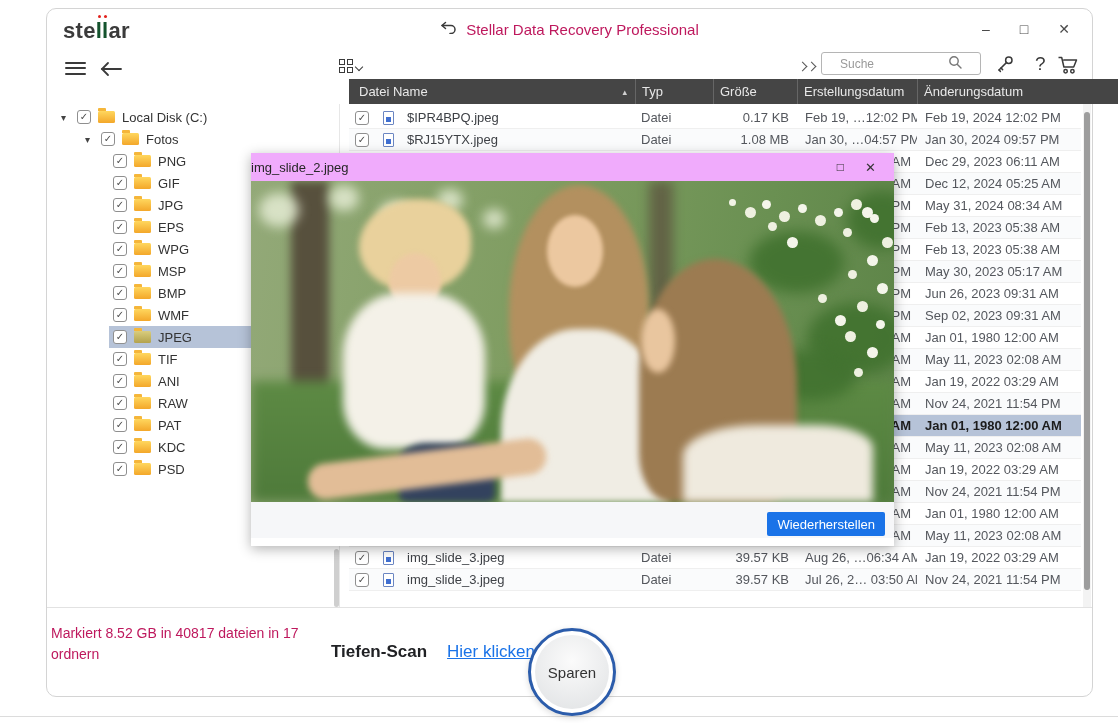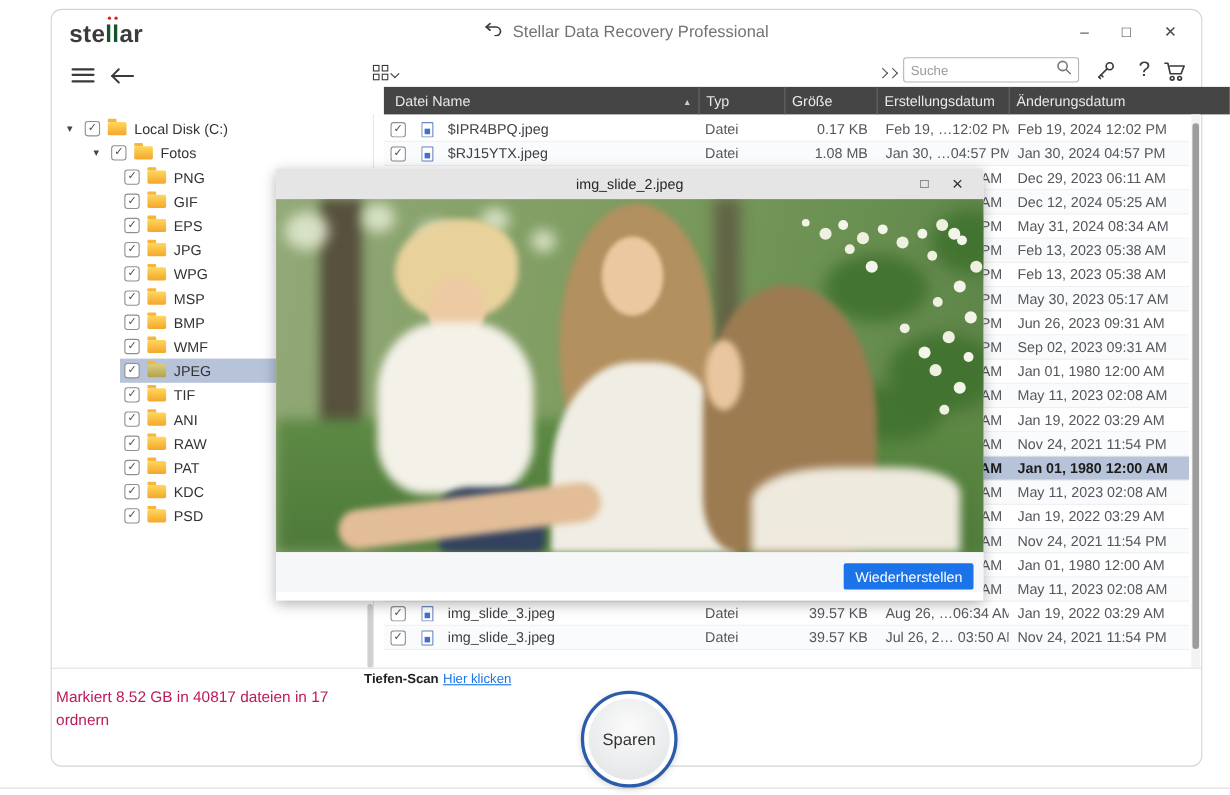--- a/index.html
+++ b/index.html
@@ -11,38 +11,38 @@
   .win{position:absolute;left:46px;top:8px;width:1047px;height:689px;background:#fff;
        border:1px solid #d4d4d4;border-radius:10px}
 
   
   .logo{position:absolute;left:16px;top:9px;font-size:22px;font-weight:bold;color:#3b3b3b;letter-spacing:.3px}
   .logo .ll{color:#14532d;position:relative}
   .logo .ll::before{content:"";position:absolute;left:2px;top:-3px;width:3px;height:3px;border-radius:50%;
        background:#e2211c;box-shadow:6px 0 0 #e2211c}
   .title-wrap{position:absolute;left:0;top:0;width:100%;height:40px;display:flex;align-items:center;
        justify-content:center;gap:9px}
-  .title-text{font-size:15px;color:#737373}
+  .title-text{font-size:15px;color:#be185d}
   .win-controls{position:absolute;right:22px;top:0;height:40px;display:flex;align-items:center;gap:30px;
        color:#4a4a4a;font-size:14px}
 
   
   .icon-menu{position:absolute;left:18px;top:49px;width:21px}
   .icon-menu i{display:block;height:2px;background:#3a3a3a;margin:3.5px 0;border-radius:1px}
   .icon-back{position:absolute;left:52px;top:52px}
   .icon-grid{position:absolute;left:292px;top:50px;display:flex;align-items:flex-end;gap:3px}
   .icon-grid .gg{display:grid;grid-template-columns:6px 6px;grid-gap:2px}
   .icon-grid .gg i{width:6px;height:6px;border:1.5px solid #3a3a3a;display:block}
   .icon-grid .chev{width:6px;height:6px;border-right:1.6px solid #3a3a3a;border-bottom:1.6px solid #3a3a3a;
        transform:rotate(45deg);margin-bottom:3px}
   .icon-dblchev{position:absolute;left:752px;top:54px;display:flex;gap:2px}
   .icon-dblchev i{width:7px;height:7px;border-top:1.7px solid #555;border-right:1.7px solid #555;
        transform:rotate(45deg);display:block}
   .search{position:absolute;left:774px;top:43px;width:160px;height:23px;border:1px solid #b5b5b5;
-       border-radius:3px;display:flex;align-items:center;padding:0 6px;background:#fff}
+       border-radius:3px;display:flex;align-items:center;padding:0 18px;background:#fff}
   .search input{border:0;outline:0;flex:1;min-width:0;font-size:12px;color:#444;font-family:inherit;background:transparent}
   .search input::placeholder{color:#999}
   .icon-key{position:absolute;left:948px;top:45px}
   .icon-help{position:absolute;left:988px;top:44px;font-size:19px;color:#3a3a3a}
   .icon-cart{position:absolute;left:1010px;top:46px}
 
   
   .tabs{position:absolute;left:4px;top:70px;height:25px;display:flex;background:#3f3f3f}
   .tab{height:25px;display:flex;align-items:center;justify-content:center;font-size:13px;color:#d2d2d2;
        border-right:1px solid #5c5c5c;cursor:default}
@@ -94,21 +94,21 @@
   .c-created.tail{text-align:right;padding-right:6px;padding-left:0}
   .c-modified{width:164px;padding-left:8px}
   .ficon{width:11px;height:14px;border:1px solid #6b86c2;border-radius:1px;background:#fff;position:relative;display:block}
   .ficon::after{content:"";position:absolute;left:1.5px;bottom:1.5px;width:5px;height:5px;background:#3f6fd1}
   .vscroll{position:absolute;left:1036px;top:95px;width:8px;height:503px;background:#f3f3f3}
   .vthumb{position:absolute;left:1px;top:8px;width:6px;height:478px;background:#9d9d9d;border-radius:3px}
 
   
   .preview{position:absolute;left:204px;top:144px;width:643px;height:393px;background:#fff;
       box-shadow:0 3px 12px rgba(0,0,0,.30);z-index:4}
-  .ptitle{height:28px;background:#e5e5e5;display:flex;align-items:center;justify-content:center;
+  .ptitle{height:28px;background:#f0abfc;display:flex;align-items:center;justify-content:flex-start;
       font-size:13px;color:#262626;position:relative}
   .pbtn{position:absolute;top:0;height:28px;display:flex;align-items:center;color:#333}
   .pmax{right:50px;font-size:12px}
   .pclose{right:18px;font-size:13px}
   .photo{position:absolute;left:0;top:28px;width:643px;height:321px;overflow:hidden;
       background:linear-gradient(100deg,#93a978 0%,#7e9c60 45%,#6a9052 75%,#5c8347 100%)}
   .photo div{position:absolute}
   .trunk1{left:40px;top:0;width:38px;height:215px;background:#57503d;filter:blur(5px)}
   .trunk2{left:398px;top:0;width:24px;height:160px;background:#5e5741;opacity:.8;filter:blur(6px)}
   .grass{left:0;top:200px;width:643px;height:121px;background:linear-gradient(#5d8a44,#4e7a3a);filter:blur(6px)}
@@ -143,21 +143,21 @@
   .g-face{left:390px;top:128px;width:34px;height:64px;background:#e9c69f;border-radius:50%;filter:blur(3px)}
   .g-top{left:432px;top:244px;width:190px;height:77px;background:#efeade;border-radius:40% 30% 0 0;filter:blur(4px)}
   .arm{left:56px;top:270px;width:240px;height:36px;background:#e2bd97;border-radius:18px;
       transform:rotate(-7deg);filter:blur(3px)}
   .pfooter{position:absolute;left:0;top:349px;width:643px;height:36px;background:#f6f7f9}
   .restore{position:absolute;right:9px;top:10px;height:24px;padding:0 10px;background:#1a73e8;color:#fff;
       font-size:13px;display:flex;align-items:center;border-radius:2px;cursor:pointer}
 
   
   .status-text{position:absolute;left:4px;top:614px;width:278px;font-size:14px;line-height:21px;color:#be185d}
-  .deep{position:absolute;left:284px;top:601px;font-size:12px;display:flex;gap:4px;align-items:baseline}
+  .deep{position:absolute;left:284px;top:633px;font-size:17px;display:flex;gap:20px;align-items:baseline}
   .deep .dlabel{color:#202124;font-weight:bold}
   .deep .dlink{color:#1a73e8;text-decoration:underline;cursor:pointer}
   .sparen{position:absolute;left:481px;top:619px;width:88px;height:88px;border-radius:50%;
       border:3px solid #2b5cab;background:#fff;display:flex;align-items:center;justify-content:center;
       z-index:6;box-shadow:0 2px 6px rgba(0,0,0,.15);cursor:pointer}
   .sparen-inner{width:74px;height:74px;border-radius:50%;
       background:radial-gradient(circle at 50% 35%,#fbfbfb,#dfe1e3);
       display:flex;align-items:center;justify-content:center;font-size:15px;color:#333}
 </style>
 </head>
@@ -270,26 +270,26 @@
         <span class="tlabel">PNG</span>
       </div>
       <div class="titem lvl3">
         <span class="cb on"></span>
         <span class="folder"></span>
         <span class="tlabel">GIF</span>
       </div>
       <div class="titem lvl3">
         <span class="cb on"></span>
         <span class="folder"></span>
+        <span class="tlabel">JPG</span>
+      </div>
+      <div class="titem lvl3">
+        <span class="cb on"></span>
+        <span class="folder"></span>
         <span class="tlabel">EPS</span>
-      </div>
-      <div class="titem lvl3">
-        <span class="cb on"></span>
-        <span class="folder"></span>
-        <span class="tlabel">JPG</span>
       </div>
       <div class="titem lvl3">
         <span class="cb on"></span>
         <span class="folder"></span>
         <span class="tlabel">WPG</span>
       </div>
       <div class="titem lvl3">
         <span class="cb on"></span>
         <span class="folder"></span>
         <span class="tlabel">MSP</span>
@@ -359,21 +359,21 @@
         <div class="cell c-check">
           <span class="cb on"></span>
         </div>
         <div class="cell c-icon">
           <span class="ficon"></span>
         </div>
         <div class="cell c-name">$RJ15YTX.jpeg</div>
         <div class="cell c-typ">Datei</div>
         <div class="cell c-size">1.08 MB</div>
         <div class="cell c-created">Jan 30, …04:57 PM</div>
-        <div class="cell c-modified">Jan 30, 2024 04:57 PM</div>
+        <div class="cell c-modified">Jan 30, 2024 09:57 PM</div>
       </div>
       <div class="trow">
         <div class="cell c-check"></div>
         <div class="cell c-icon"></div>
         <div class="cell c-name"></div>
         <div class="cell c-typ"></div>
         <div class="cell c-size"></div>
         <div class="cell c-created tail">AM</div>
         <div class="cell c-modified">Dec 29, 2023 06:11 AM</div>
       </div>

